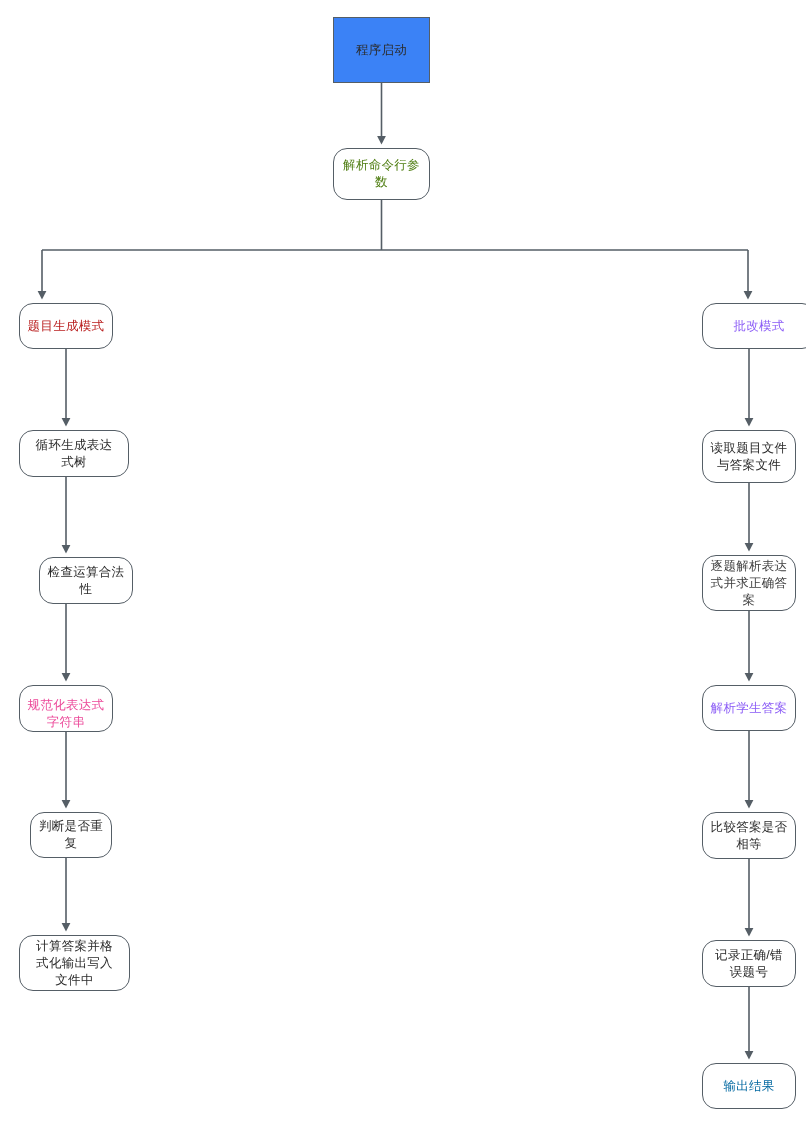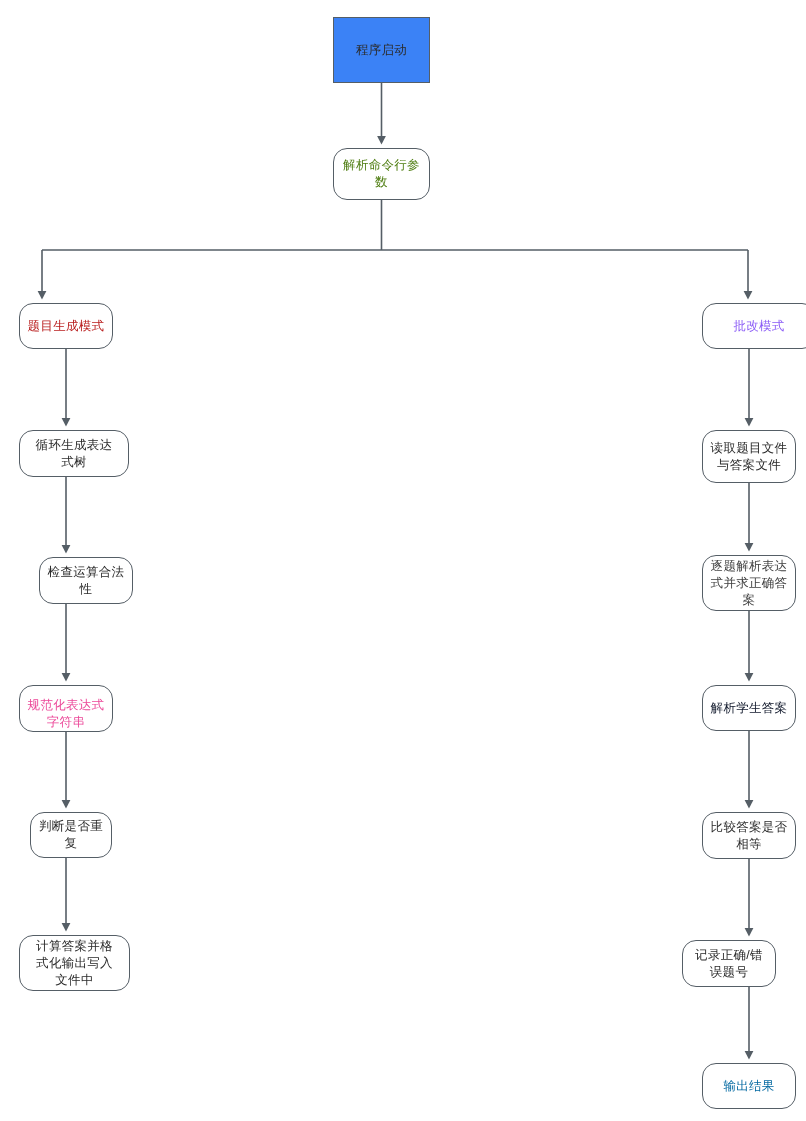--- a/index.html
+++ b/index.html
@@ -134,30 +134,30 @@
     <span class="node-label">读取题目文件
 与答案文件</span>
   </div>
 
   <div class="node rounded" style="left: 702px; top: 555px; width: 94px; height: 56px; border-radius: 14px; border-color: rgb(85, 94, 102); background: rgb(255, 255, 255); color: #404040;">
     <span class="node-label">逐题解析表达
 式并求正确答
 案</span>
   </div>
 
-  <div class="node rounded" style="left: 702px; top: 685px; width: 94px; height: 46px; border-radius: 14px; border-color: rgb(85, 94, 102); background: rgb(255, 255, 255); color: #0f172a;">
+  <div class="node rounded" style="left: 702px; top: 685px; width: 94px; height: 46px; border-radius: 14px; border-color: rgb(85, 94, 102); background: rgb(255, 255, 255); color: #8b5cf6;">
     <span class="node-label">解析学生答案</span>
   </div>
 
   <div class="node rounded" style="left: 702px; top: 812px; width: 94px; height: 47px; border-radius: 14px; border-color: rgb(85, 94, 102); background: rgb(255, 255, 255); color: rgb(43, 43, 43);">
     <span class="node-label">比较答案是否
 相等</span>
   </div>
 
-  <div class="node rounded" style="left: 682px; top: 940px; width: 94px; height: 47px; border-radius: 14px; border-color: rgb(85, 94, 102); background: rgb(255, 255, 255); color: rgb(43, 43, 43);">
+  <div class="node rounded" style="left: 702px; top: 940px; width: 94px; height: 47px; border-radius: 14px; border-color: rgb(85, 94, 102); background: rgb(255, 255, 255); color: rgb(43, 43, 43);">
     <span class="node-label">记录正确/错
 误题号</span>
   </div>
 
   <div class="node rounded" style="left: 702px; top: 1063px; width: 94px; height: 46px; border-radius: 14px; border-color: rgb(85, 94, 102); background: rgb(255, 255, 255); color: #0369a1;">
     <span class="node-label">输出结果</span>
   </div>
 
 </div>
 

